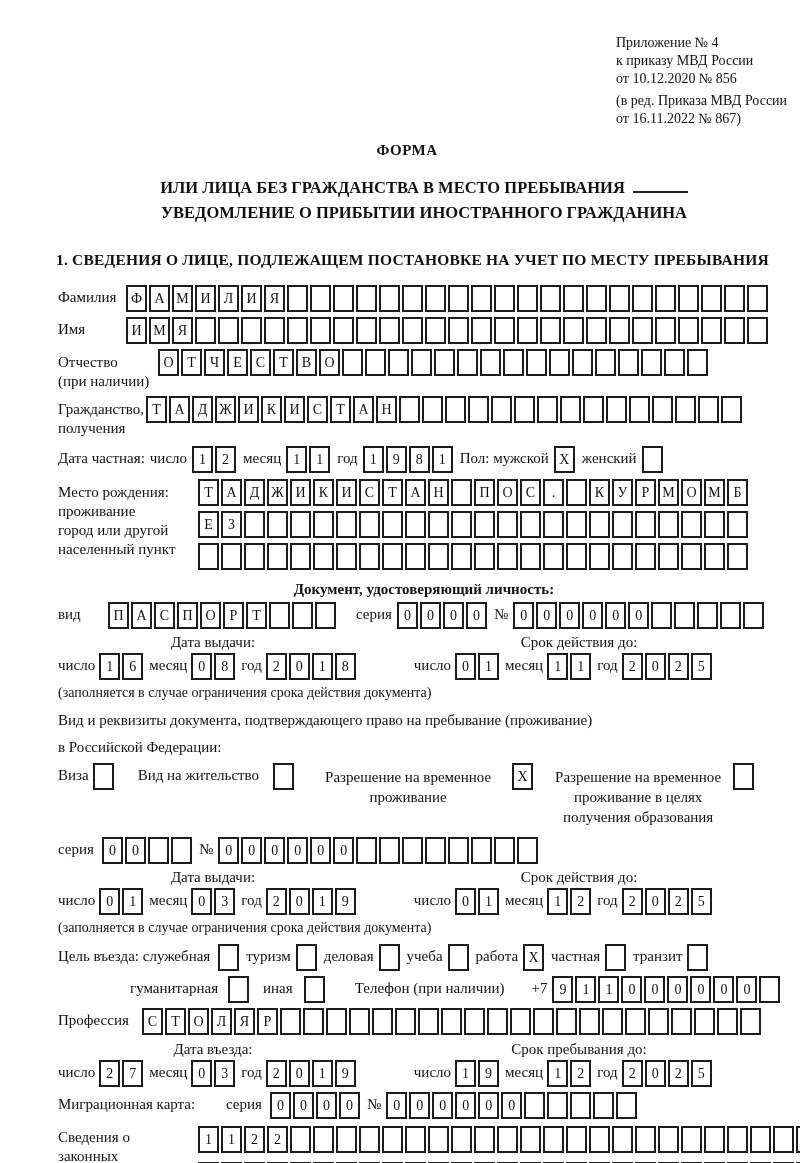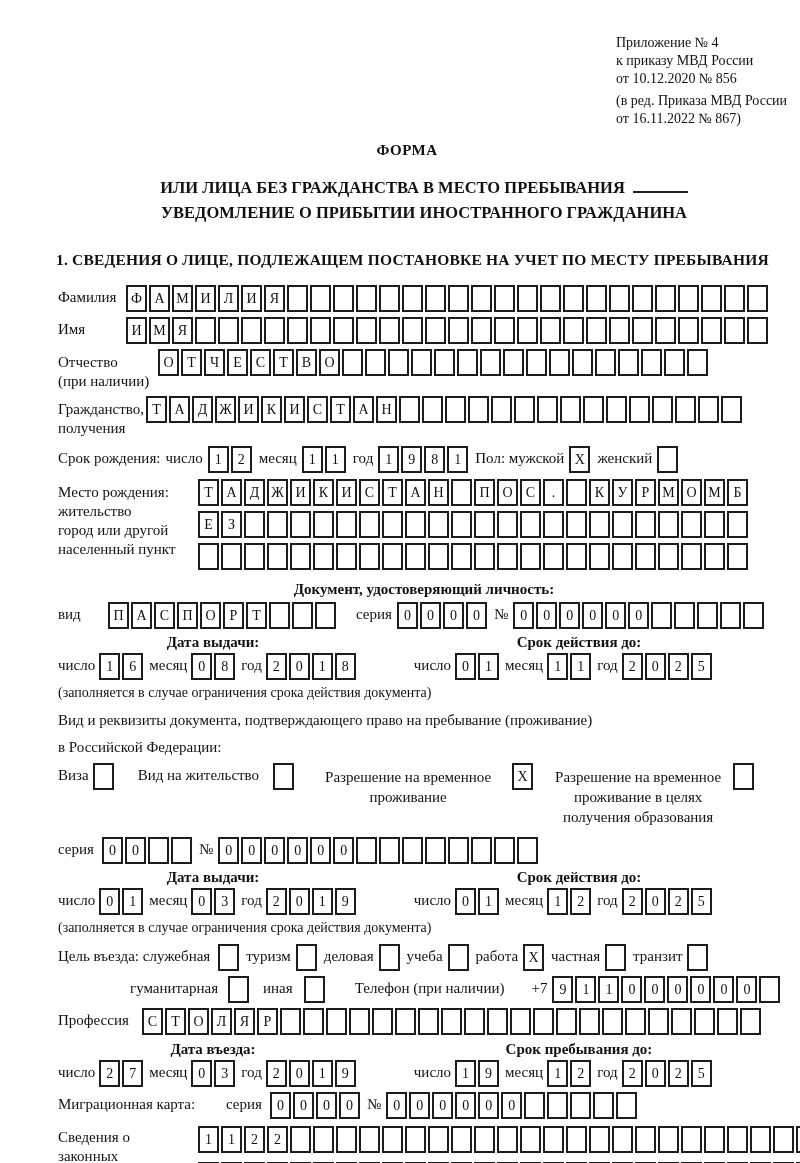--- a/index.html
+++ b/index.html
@@ -22,21 +22,21 @@
     display:flex;align-items:center;justify-content:center;
     font-size:14px;flex:0 0 auto;background:#fff;line-height:1;
   }
   .lbl{padding-top:4px;flex:0 0 auto;}
   .w68{width:68px;} .w100{width:100px;} .w88{width:88px;} .w140{width:140px;} .w50{width:50px;}
   .sublines div{line-height:19px;}
   .stack{display:flex;flex-direction:column;}
   .stack .grid{margin-bottom:5px;}
   .inl{margin:4px 5px 0 5px;flex:0 0 auto;}
   .doc-head{text-align:center;font-weight:bold;font-size:15px;margin:6px 0 4px;}
-  .dhrow{display:flex;margin-bottom:2px;font-weight:bold;}
+  .dhrow{display:flex;margin-bottom:2px;}
   .dh1{width:310px;text-align:center;}
   .dh2{width:330px;text-align:center;margin-left:46px;}
   .dspacer{width:52px;flex:0 0 auto;}
   .doc-note{font-size:14px;width:694px;text-align:left;margin:0 0 8px;}
   .intro{line-height:23px;margin-bottom:4px;}
   .optblock{text-align:center;line-height:20px;padding-top:4px;}
   .wrap190{width:196px;} .wrap175{width:178px;} .gap14{width:14px;} .gap22{width:22px;}
 </style>
 </head>
 <body>
@@ -188,21 +188,21 @@
       <span class="cell"></span>
       <span class="cell"></span>
       <span class="cell"></span>
       <span class="cell"></span>
       <span class="cell"></span>
       <span class="cell"></span>
     </span>
 </div>
 
 <div class="row" style="margin-top:8px;">
-  <span class="lbl">Срок рождения:</span>
+  <span class="lbl">Дата частная:</span>
   <span class="inl">число</span>
   <span class="grid">
       <span class="cell">1</span>
       <span class="cell">2</span>
     </span>
   <span class="inl">месяц</span>
   <span class="grid">
       <span class="cell">1</span>
       <span class="cell">1</span>
     </span>
@@ -219,21 +219,21 @@
     </span>
   <span class="inl">женский</span>
   <span class="grid">
       <span class="cell"></span>
     </span>
 </div>
 
 <div class="row" style="margin-top:6px;">
   <span class="lbl w140 sublines">
     <div>Место рождения:</div>
-    <div>жительство</div>
+    <div>проживание</div>
     <div>город или другой</div>
     <div>населенный пункт</div>
   </span>
   <span class="stack">
     <span class="grid">
         <span class="cell">Т</span>
         <span class="cell">А</span>
         <span class="cell">Д</span>
         <span class="cell">Ж</span>
         <span class="cell">И</span>

